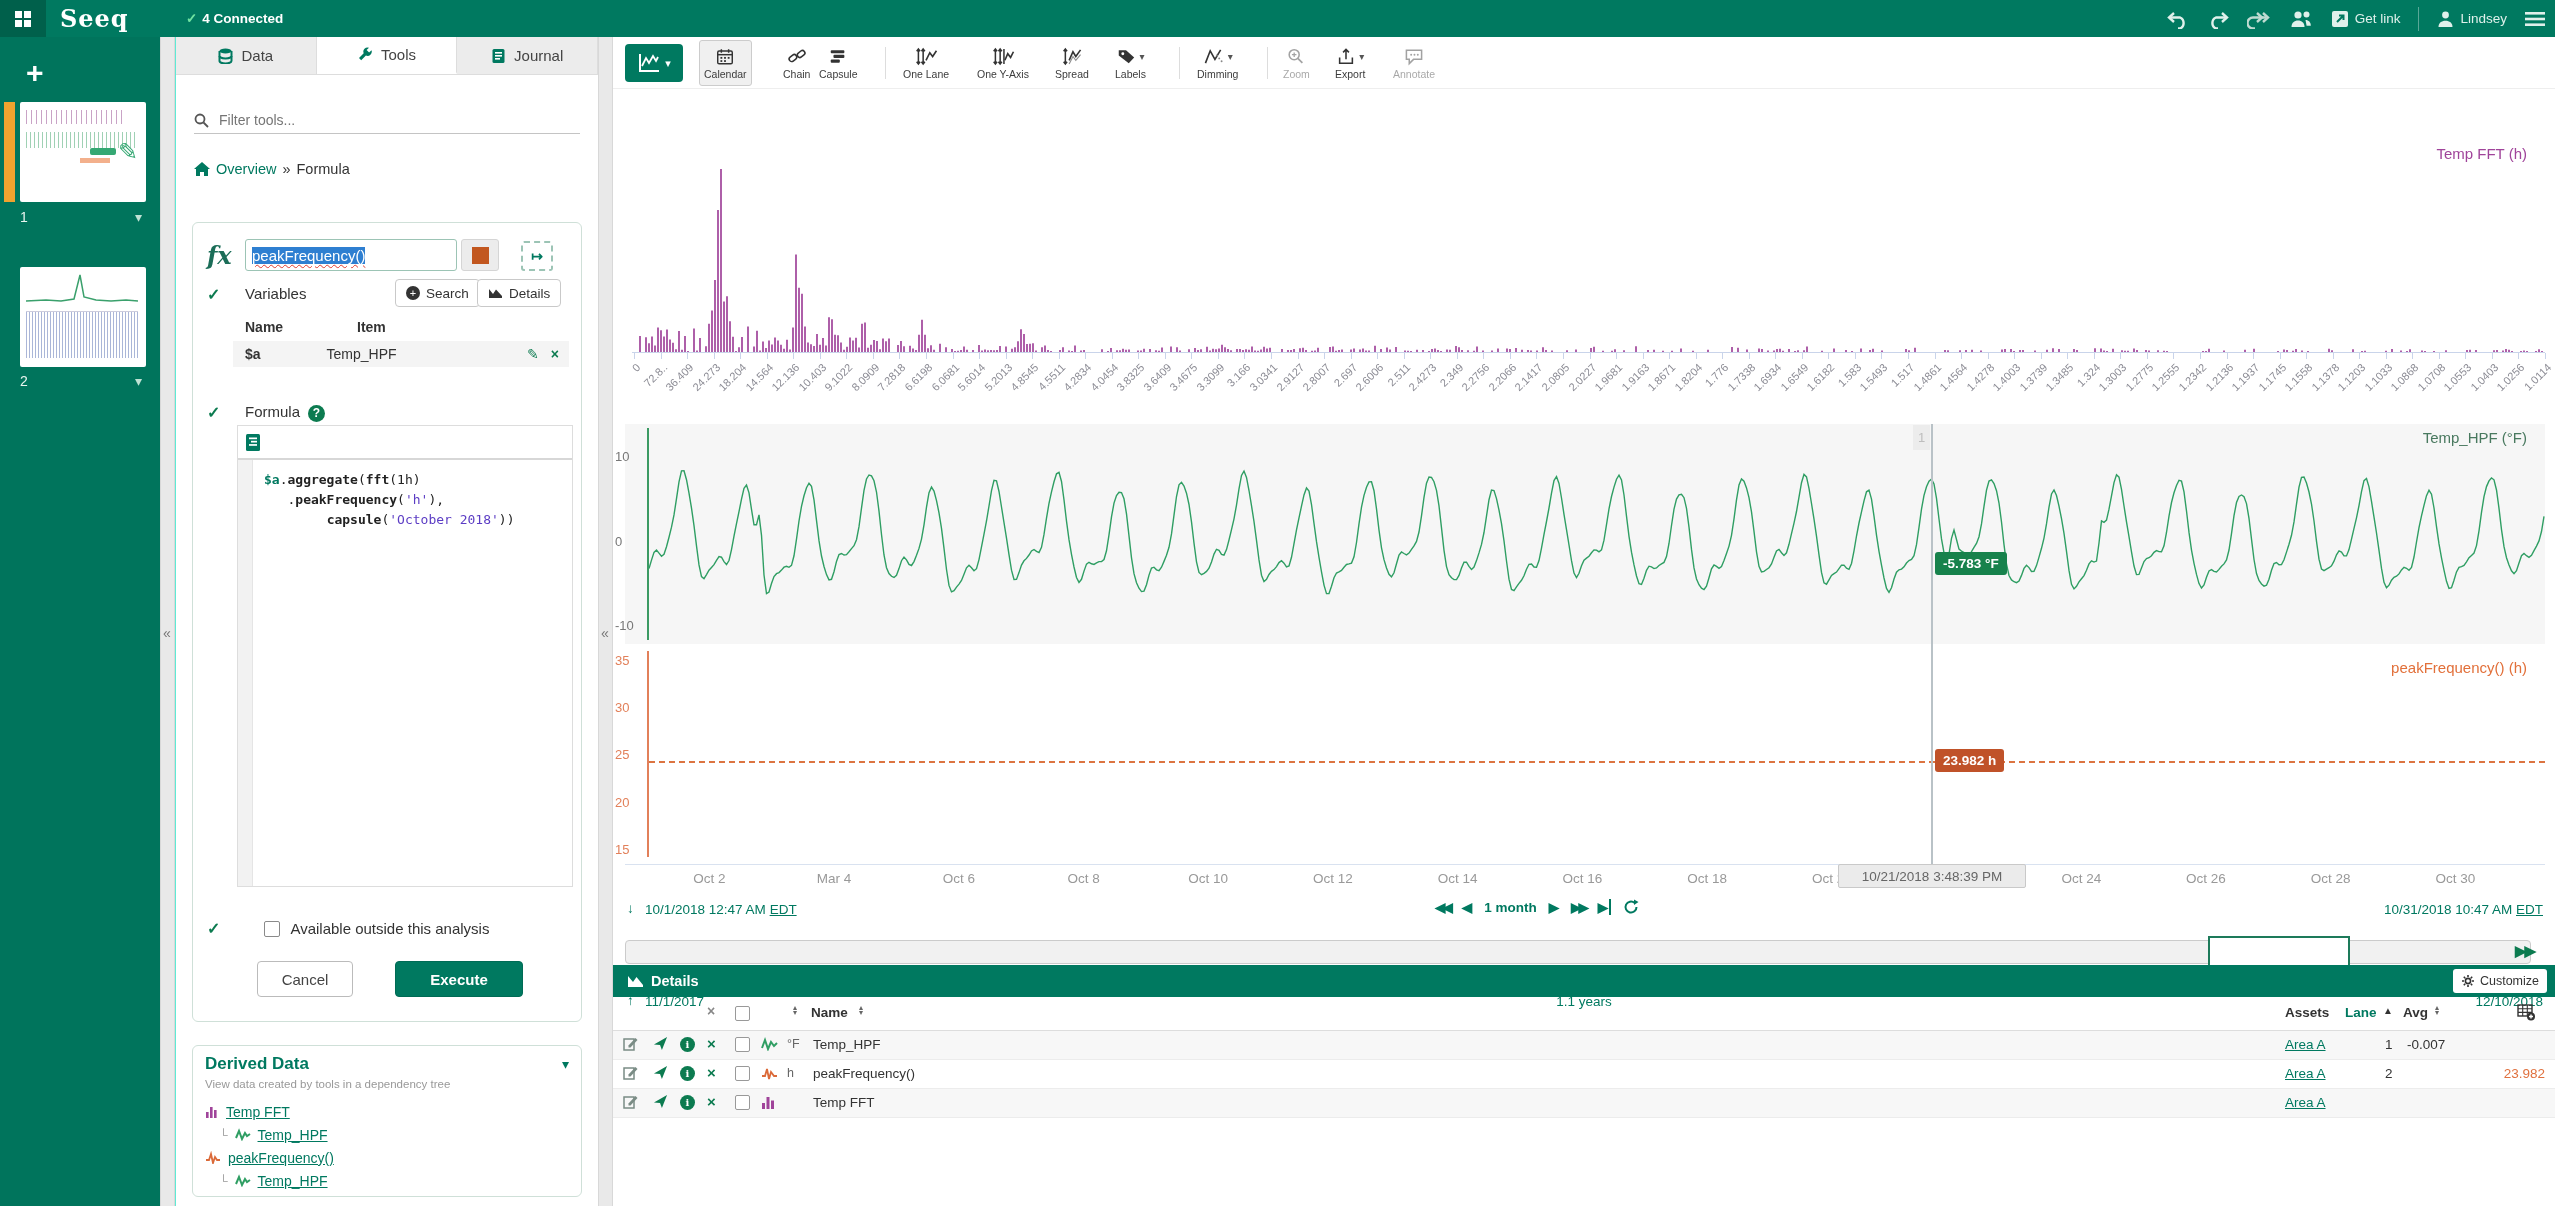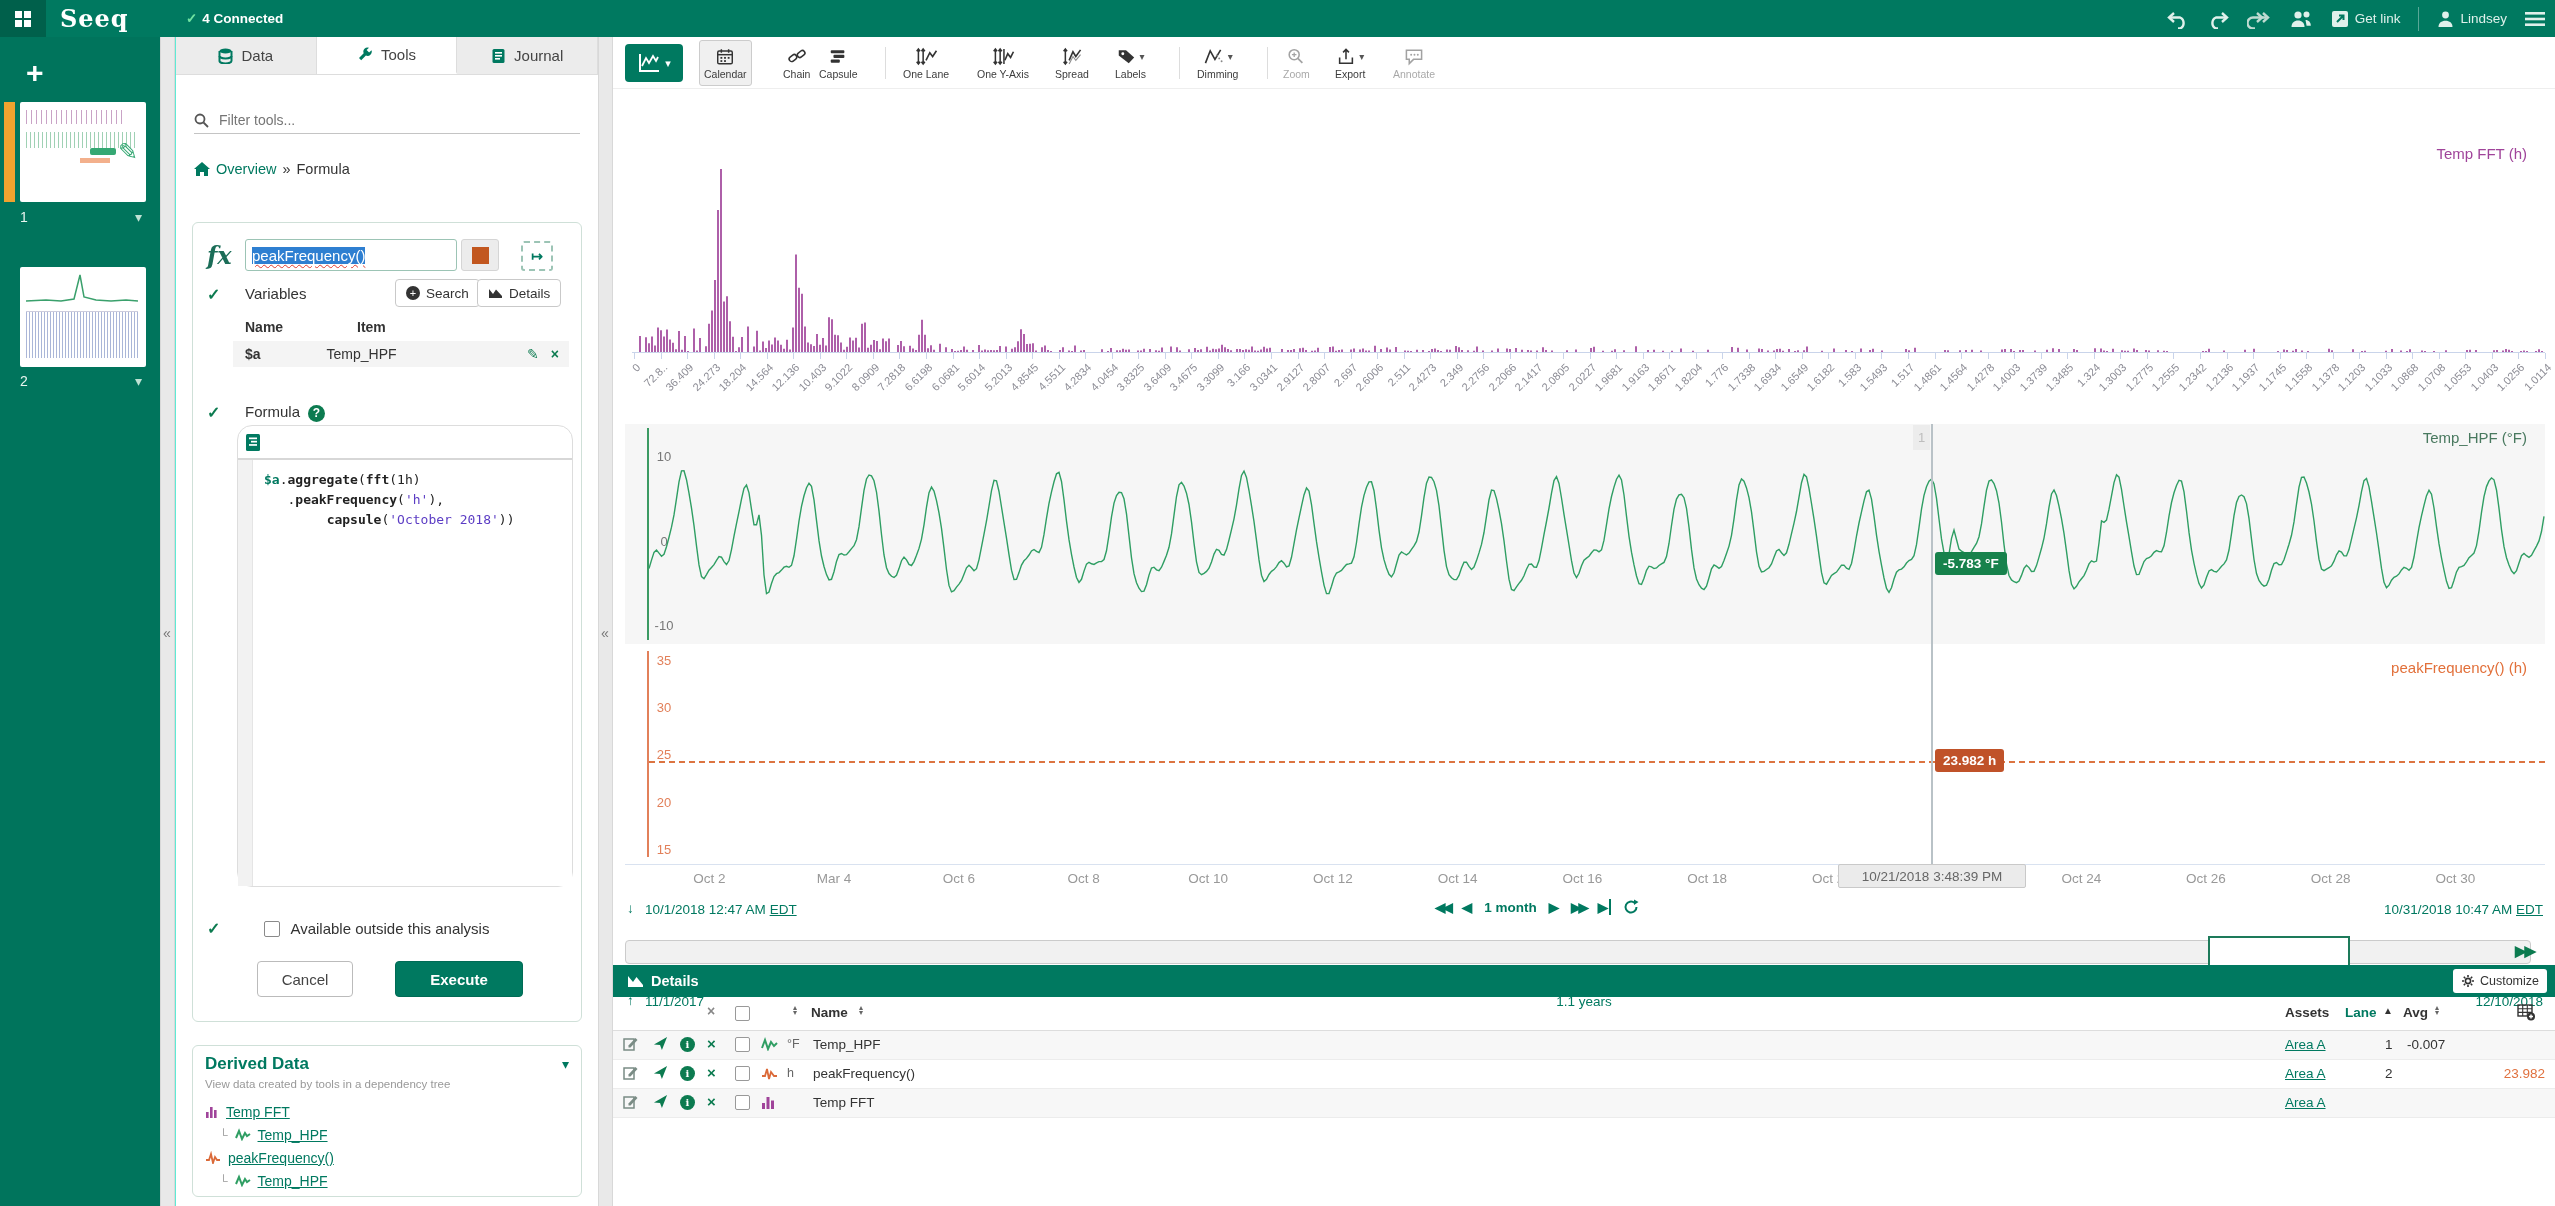--- a/index.html
+++ b/index.html
@@ -62,21 +62,21 @@
   .movebox{position:absolute;left:328px;top:18px;width:28px;height:26px;border:2px dashed #9cc4b5;border-radius:3px;
        color:#007960;font-weight:bold;display:flex;align-items:center;justify-content:center;font-size:14px;cursor:pointer;}
   .ckm{color:#0c7b50;font-weight:bold;font-size:16px;}
   .seclabel{font-size:15px;color:#333;}
   .minibtn{height:28px;border:1px solid #c9c9c9;border-radius:4px;background:#fff;display:flex;align-items:center;gap:6px;
        font-size:13.5px;color:#333;padding:0 10px;cursor:pointer;box-sizing:border-box;}
   .vthead{position:absolute;left:52px;top:96px;font-size:14px;font-weight:bold;}
   .vrow{position:absolute;left:40px;top:118px;width:336px;height:26px;background:#f4f4f4;display:flex;align-items:center;font-size:14px;}
   .helpq{display:inline-flex;width:17px;height:17px;border-radius:50%;background:#0c7b50;color:#fff;font-size:12px;font-weight:bold;
        align-items:center;justify-content:center;margin-left:8px;}
-  .editor{position:absolute;left:44px;top:202px;width:336px;height:462px;border:1px solid #ddd;border-radius:15px;box-sizing:border-box;}
+  .editor{position:absolute;left:44px;top:202px;width:336px;height:462px;border:1px solid #ddd;border-radius:0;box-sizing:border-box;}
   .edtoolbar{height:32px;border-bottom:2px solid #d7d7d7;display:flex;align-items:center;padding-left:8px;}
   .edbody{position:relative;height:426px;background:#fff;}
   .gutter{position:absolute;left:0;top:0;width:14px;height:100%;background:#f2f2f2;border-right:1px solid #e5e5e5;}
   .code{position:absolute;left:26px;top:10px;font-family:"DejaVu Sans Mono",monospace;font-size:13px;line-height:20px;white-space:pre;}
   .c-v{color:#007960;font-weight:bold;} .c-f{color:#222;font-weight:bold;} .c-p{color:#222;} .c-s{color:#5b3cc4;} .c-n{color:#222;}
   .avail{position:absolute;left:14px;top:696px;display:flex;align-items:center;gap:10px;}
   .cbx{width:14px;height:14px;border:1px solid #8a8a8a;border-radius:2px;background:#fff;display:inline-block;}
   .btn{border-radius:4px;font-size:15px;display:flex;align-items:center;justify-content:center;cursor:pointer;box-sizing:border-box;}
   .btn.cancel{position:absolute;left:64px;top:738px;width:96px;height:36px;border:1px solid #bbb;background:#fff;color:#444;}
   .btn.exec{position:absolute;left:202px;top:738px;width:128px;height:36px;background:#007960;color:#fff;font-weight:bold;border:1px solid #006b55;}
@@ -102,21 +102,21 @@
   .car{font-size:10px;color:#555;}
 
   
   .chart{position:absolute;left:0;top:52px;width:1942px;height:876px;}
   .fft-label{position:absolute;right:28px;top:56px;color:#a0449a;font-size:15px;}
   .fft-axis{position:absolute;left:19px;top:263px;width:1913px;height:1px;background:#c9d4ea;}
   .fxl{position:absolute;width:118px;text-align:right;font-size:11px;color:#8b8b94;transform:rotate(-45deg);transform-origin:100% 0;white-space:nowrap;}
   .ftick{position:absolute;width:1px;height:6px;background:#c9d4ea;top:264px;}
   .hpf-lane{position:absolute;left:12px;top:335px;width:1920px;height:220px;background:#f6f6f6;}
   .hpf-axis{position:absolute;left:34px;top:339px;width:2px;height:212px;background:#3b9a63;}
-  .ylab{position:absolute;width:26px;text-align:center;font-size:13px;color:#777;margin-left:36px;}
+  .ylab{position:absolute;width:26px;text-align:left;font-size:13px;color:#777;}
   .ylab.or{color:#e2805a;}
   .hpf-label{position:absolute;right:28px;top:340px;color:#49795f;font-size:15px;}
   .pf-lane{position:absolute;left:12px;top:558px;width:1920px;height:217px;background:#fff;}
   .pf-axis{position:absolute;left:34px;top:562px;width:2px;height:206px;background:#e2805a;}
   .pf-dash{position:absolute;left:36px;top:672px;width:1896px;border-top:2px dashed #dc7440;}
   .pf-label{position:absolute;right:28px;top:570px;color:#e2703a;font-size:15px;}
   .bot-axis{position:absolute;left:12px;top:775px;width:1920px;height:1px;background:#d9e2f0;}
   .cursorline{position:absolute;left:1318px;top:335px;width:1.5px;height:464px;background:#b9c2c7;z-index:3;}
   .lanebadge{position:absolute;left:1300px;top:336px;width:17px;height:25px;background:#ececec;color:#bdbdbd;font-size:13px;display:flex;align-items:center;justify-content:center;z-index:4;}
   .tip{position:absolute;z-index:5;color:#fff;font-size:13.5px;font-weight:bold;border-radius:3px;padding:4px 8px;white-space:nowrap;}

